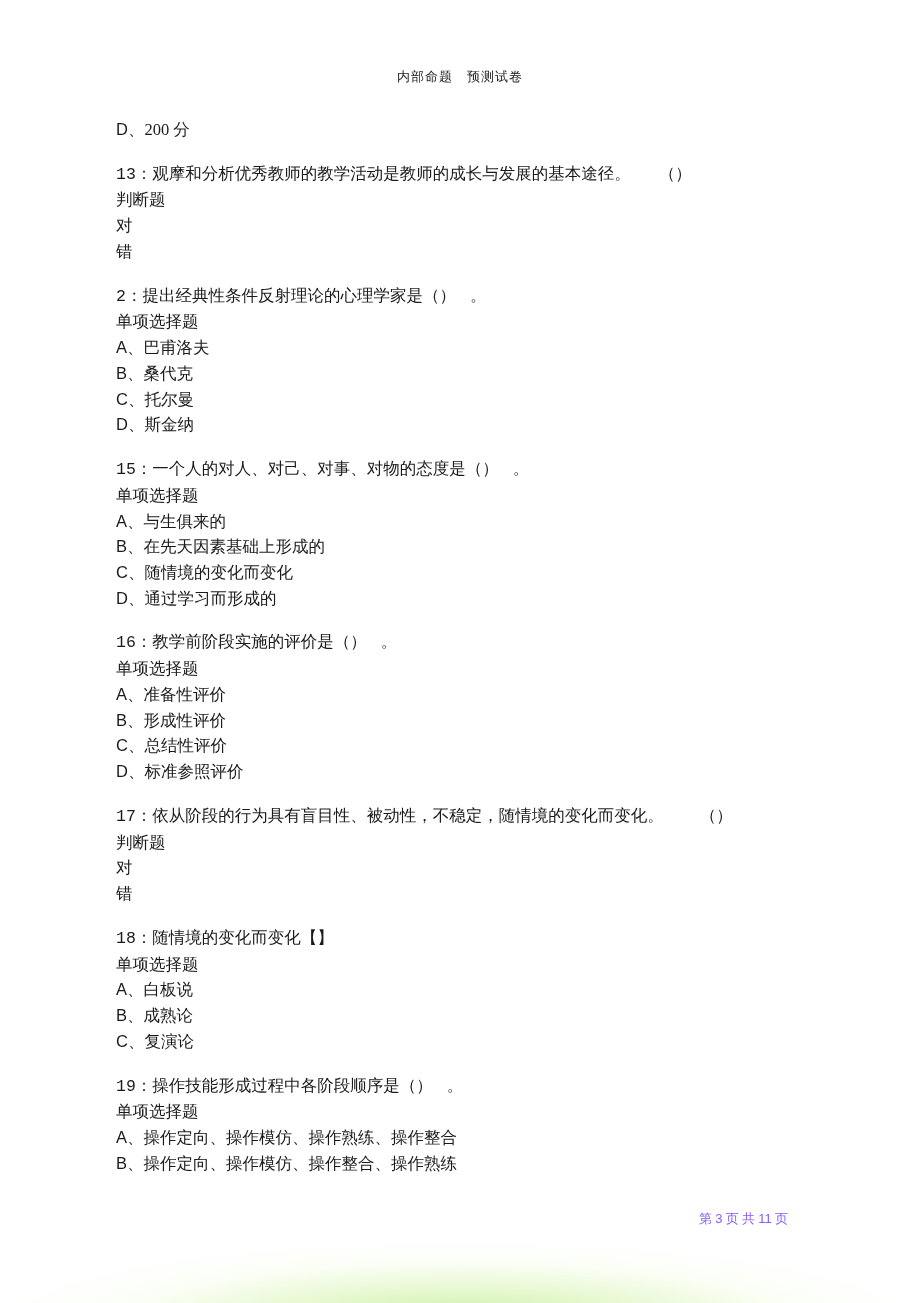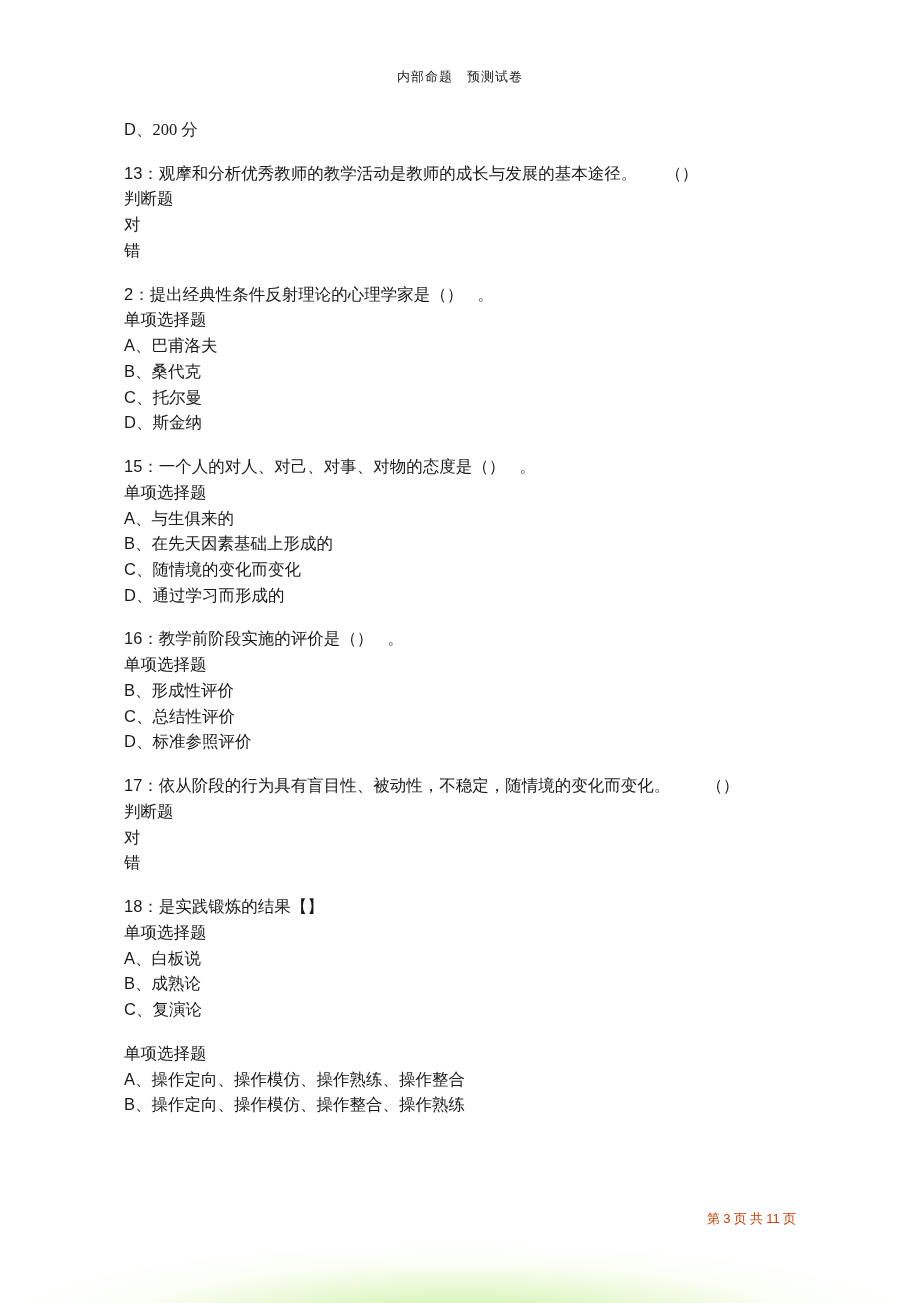--- a/index.html
+++ b/index.html
@@ -24,49 +24,49 @@
     text-align: center;
     font-size: 13px;
     letter-spacing: 1px;
     color: #222;
     font-family: Liberation Mono, monospace;
   }
   .header .spacer { display:inline-block; width:14px; }
   .content {
     position: absolute;
     top: 117px;
-    left: 124px;
+    left: 116px;
     width: 670px;
     font-size: 16.5px;
     line-height: 1.56;
   }
   .question {
     margin-bottom: 18px;
   }
   .stem .qnum {
-    font-family: Liberation Sans, sans-serif;
+    font-family: Liberation Mono, monospace;
     margin-top: 20px;
   }
   .stem .paren {
     font-family: "SimSun", serif;
   }
   .qtype { }
   .opt .letter {
     font-family: Arial, sans-serif;
     display:inline-block;
   }
   .q13 .paren { margin-left: 28px; }
   .q17 .paren { margin-left: 36px; }
   .stem .dot-after-paren { margin-left: 14px; }
   .footer {
     position: absolute;
     bottom: 75px;
-    right: 124px;
+    right: 132px;
     font-size: 13px;
-    color: #c2410c;
+    color: #8b5cf6;
   }
   .footer .num { font-family: Arial, sans-serif; }
   .footer .lbl { font-family: "SimSun", serif; }
   .glow {
     position: absolute;
     bottom: 0;
     left: 0;
     width: 920px;
     height: 62px;
     background: radial-gradient(ellipse 70% 180% at 50% 130%,
@@ -111,38 +111,40 @@
           <div class="stem"><span class="qnum">15：</span><span>一个人的对人、对己、对事、对物的态度是（）</span><span class="dot-after-paren">。</span></div>
           <div class="qtype">单项选择题</div>
           <div class="opt"><span class="letter">A、</span><span>与生俱来的</span></div>
           <div class="opt"><span class="letter">B、</span><span>在先天因素基础上形成的</span></div>
           <div class="opt"><span class="letter">C、</span><span>随情境的变化而变化</span></div>
           <div class="opt"><span class="letter">D、</span><span>通过学习而形成的</span></div>
         </div>
         <div class="question q16">
           <div class="stem"><span class="qnum">16：</span><span>教学前阶段实施的评价是（）</span><span class="dot-after-paren">。</span></div>
           <div class="qtype">单项选择题</div>
+          <div class="opt"><span class="letter">A、</span><span>准备性评价</span></div>
           <div class="opt"><span class="letter">B、</span><span>形成性评价</span></div>
           <div class="opt"><span class="letter">C、</span><span>总结性评价</span></div>
           <div class="opt"><span class="letter">D、</span><span>标准参照评价</span></div>
         </div>
         <div class="question q17">
           <div class="stem"><span class="qnum">17：</span><span>依从阶段的行为具有盲目性、被动性，不稳定，随情境的变化而变化。</span><span class="paren">（）</span></div>
           <div class="qtype">判断题</div>
           <div class="opt"><span>对</span></div>
           <div class="opt"><span>错</span></div>
         </div>
         <div class="question q18">
-          <div class="stem"><span class="qnum">18：</span><span>是实践锻炼的结果【】</span></div>
+          <div class="stem"><span class="qnum">18：</span><span>随情境的变化而变化【】</span></div>
           <div class="qtype">单项选择题</div>
           <div class="opt"><span class="letter">A、</span><span>白板说</span></div>
           <div class="opt"><span class="letter">B、</span><span>成熟论</span></div>
           <div class="opt"><span class="letter">C、</span><span>复演论</span></div>
         </div>
         <div class="question q19">
+          <div class="stem"><span class="qnum">19：</span><span>操作技能形成过程中各阶段顺序是（）</span><span class="dot-after-paren">。</span></div>
           <div class="qtype">单项选择题</div>
           <div class="opt"><span class="letter">A、</span><span>操作定向、操作模仿、操作熟练、操作整合</span></div>
           <div class="opt"><span class="letter">B、</span><span>操作定向、操作模仿、操作整合、操作熟练</span></div>
         </div>
       </div>
 
   </div>
 
   <div class="footer">
     <span class="lbl">第 </span><span class="num">3</span><span class="lbl"> 页 共 </span><span class="num">11</span><span class="lbl"> 页</span>

